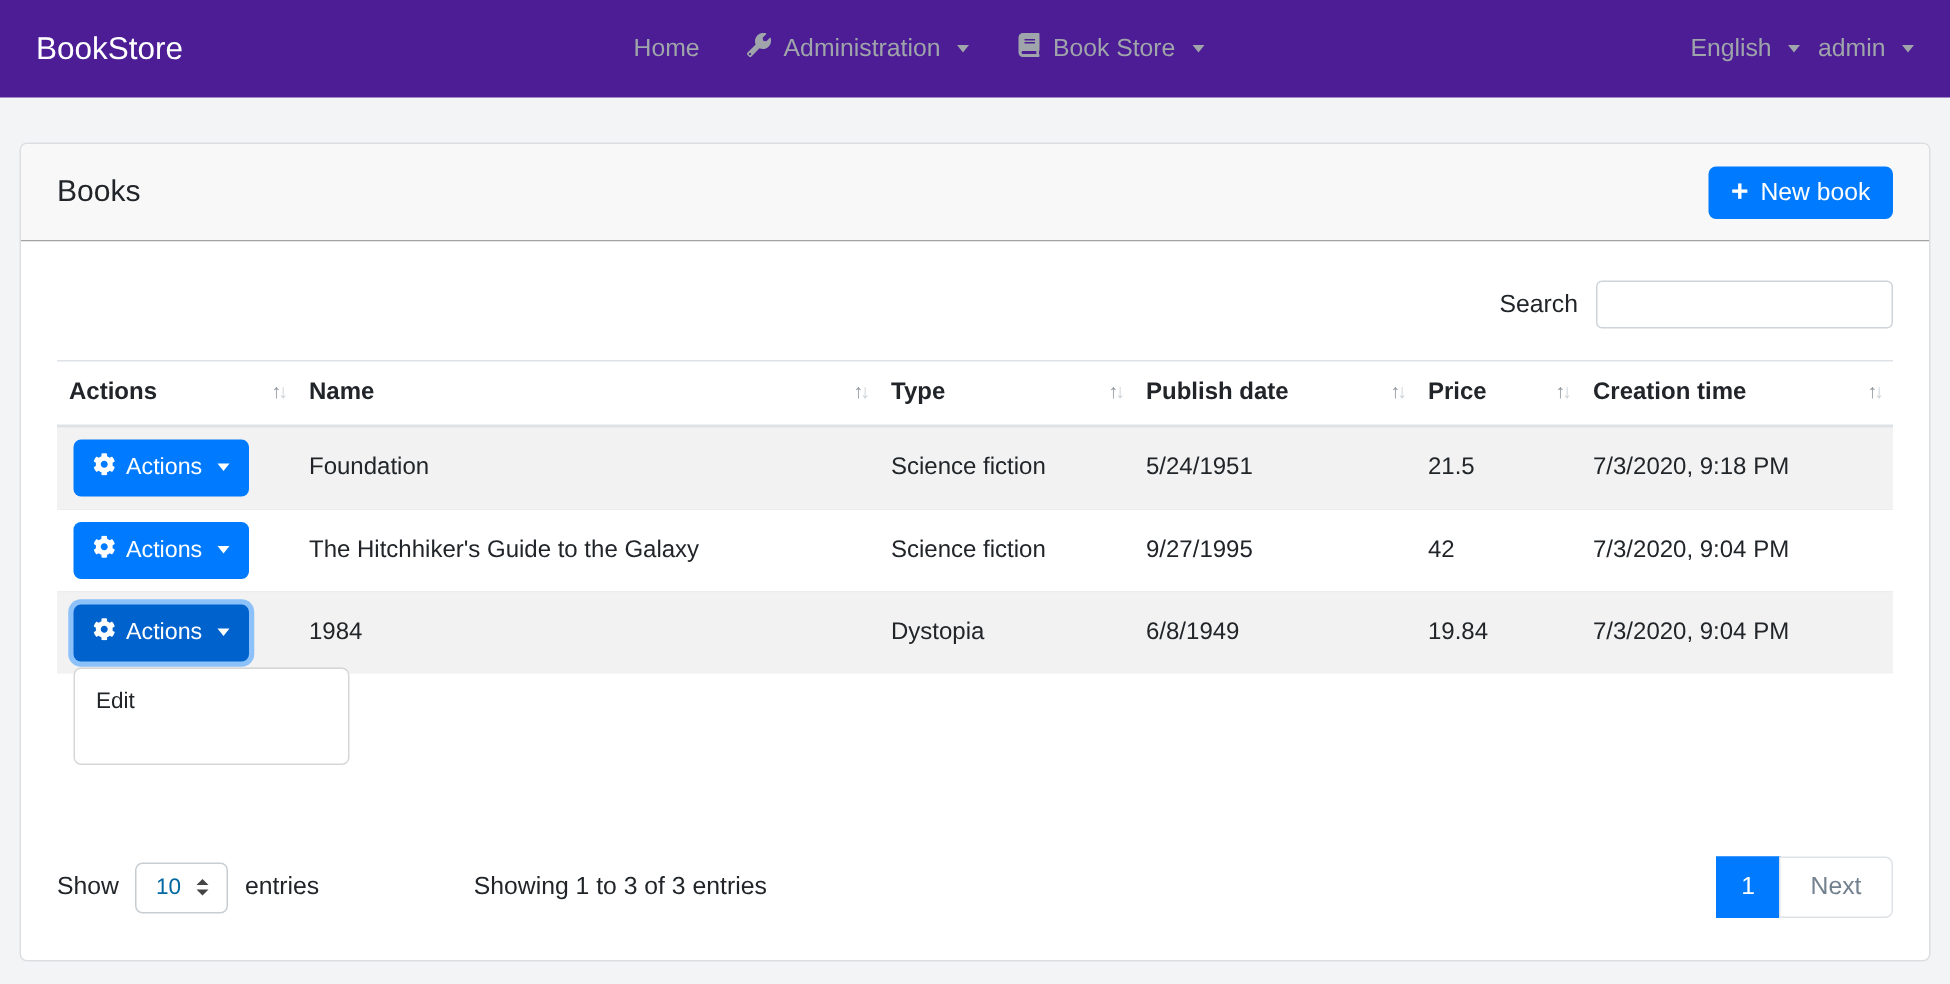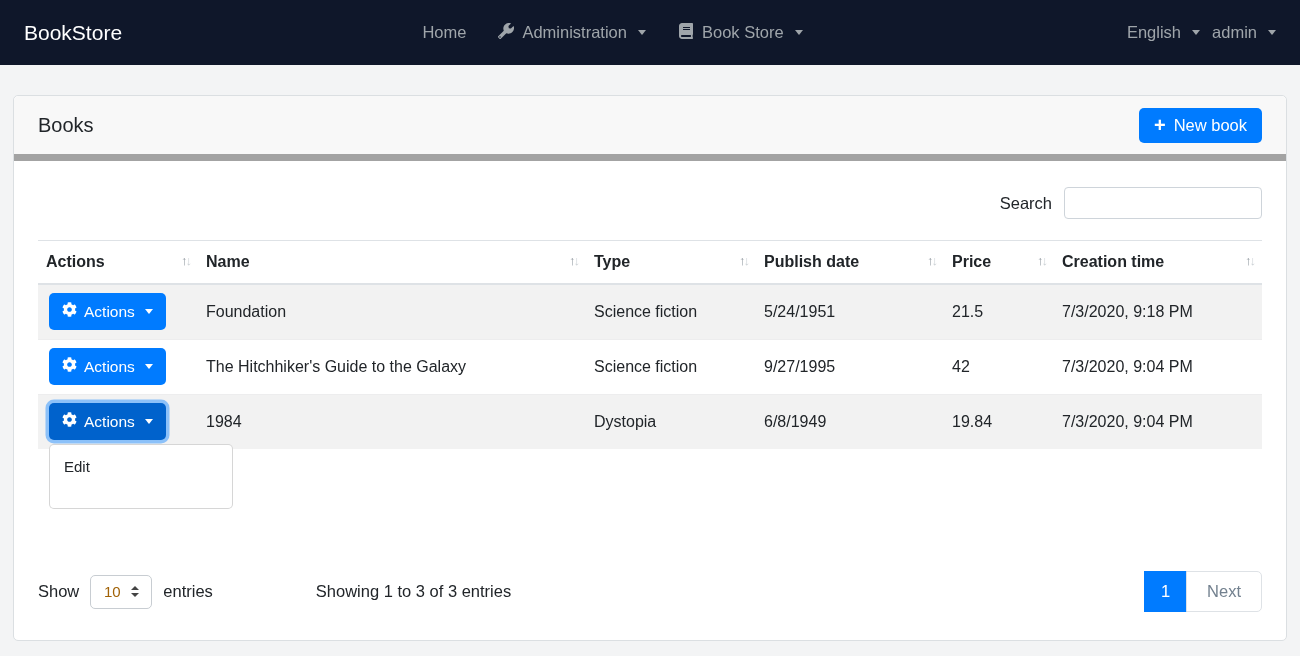--- a/index.html
+++ b/index.html
@@ -5,21 +5,21 @@
   * { box-sizing: border-box; margin: 0; padding: 0; }
   html, body { width: 1300px; height: 656px; overflow: hidden; }
   body {
     font-family: "Liberation Sans", sans-serif;
     background: #f3f4f5;
     color: #212529;
   }
 
   
   .navbar {
-    height: 65px; background: #0f172a;
+    height: 65px; background: #4c1d95;
     display: flex; align-items: center; padding: 0 24px;
   }
   .brand { color: #ffffff; font-size: 21px; cursor: pointer; }
   .nav-center {
     flex: 1; display: flex; justify-content: center;
     align-items: center; gap: 32px;
   }
   .nav-link {
     color: #9fa5aa; font-size: 16.5px; display: inline-flex;
     align-items: center; gap: 8px; cursor: pointer; white-space: nowrap;
@@ -32,21 +32,21 @@
   }
   .nav-icon { width: 16px; height: 16px; fill: currentColor; }
 
   
   .card {
     margin: 30px 13px 0; height: 546px; background: #ffffff;
     border: 1px solid #dbdfe2; border-radius: 5px;
   }
   .card-header {
     height: 65px; padding: 0 24px; background: #f8f8f8;
-    border-bottom: 7px solid #a3a3a3; border-radius: 5px 5px 0 0;
+    border-bottom: 1px solid #a3a3a3; border-radius: 5px 5px 0 0;
     display: flex; align-items: center; justify-content: space-between;
   }
   .card-title { font-size: 20px; font-weight: 500; color: #212529; }
   .btn-new {
     background: #007bff; color: #fff; border: none; border-radius: 5px;
     font-family: inherit; font-size: 16.5px; padding: 8px 15px;
     display: inline-flex; align-items: center; gap: 8px; cursor: pointer;
   }
   .plus-glyph { font-size: 20px; font-weight: 700; line-height: 14px; }
 
@@ -102,21 +102,21 @@
     font-size: 15px; color: #212529; padding: 4px 14px; cursor: pointer;
   }
 
   
   .table-footer { display: flex; align-items: center; margin-top: 122px; gap: 45px; }
   .show-group { display: flex; align-items: center; gap: 11px; font-size: 16.5px; }
   .page-select {
     width: 62px; height: 34px; background: #fff; border: 1px solid #c8cdd2;
     border-radius: 5px; display: inline-flex; align-items: center;
     justify-content: center; gap: 10px; font-size: 15px; cursor: pointer;
-    color: #a16207;
+    color: #0369a1;
   }
   .select-arrows { display: flex; flex-direction: column; gap: 2.5px; }
   .tri-up {
     width: 0; height: 0; border-left: 4px solid transparent;
     border-right: 4px solid transparent; border-bottom: 4.5px solid #444;
   }
   .tri-down {
     width: 0; height: 0; border-left: 4px solid transparent;
     border-right: 4px solid transparent; border-top: 4.5px solid #444;
   }

